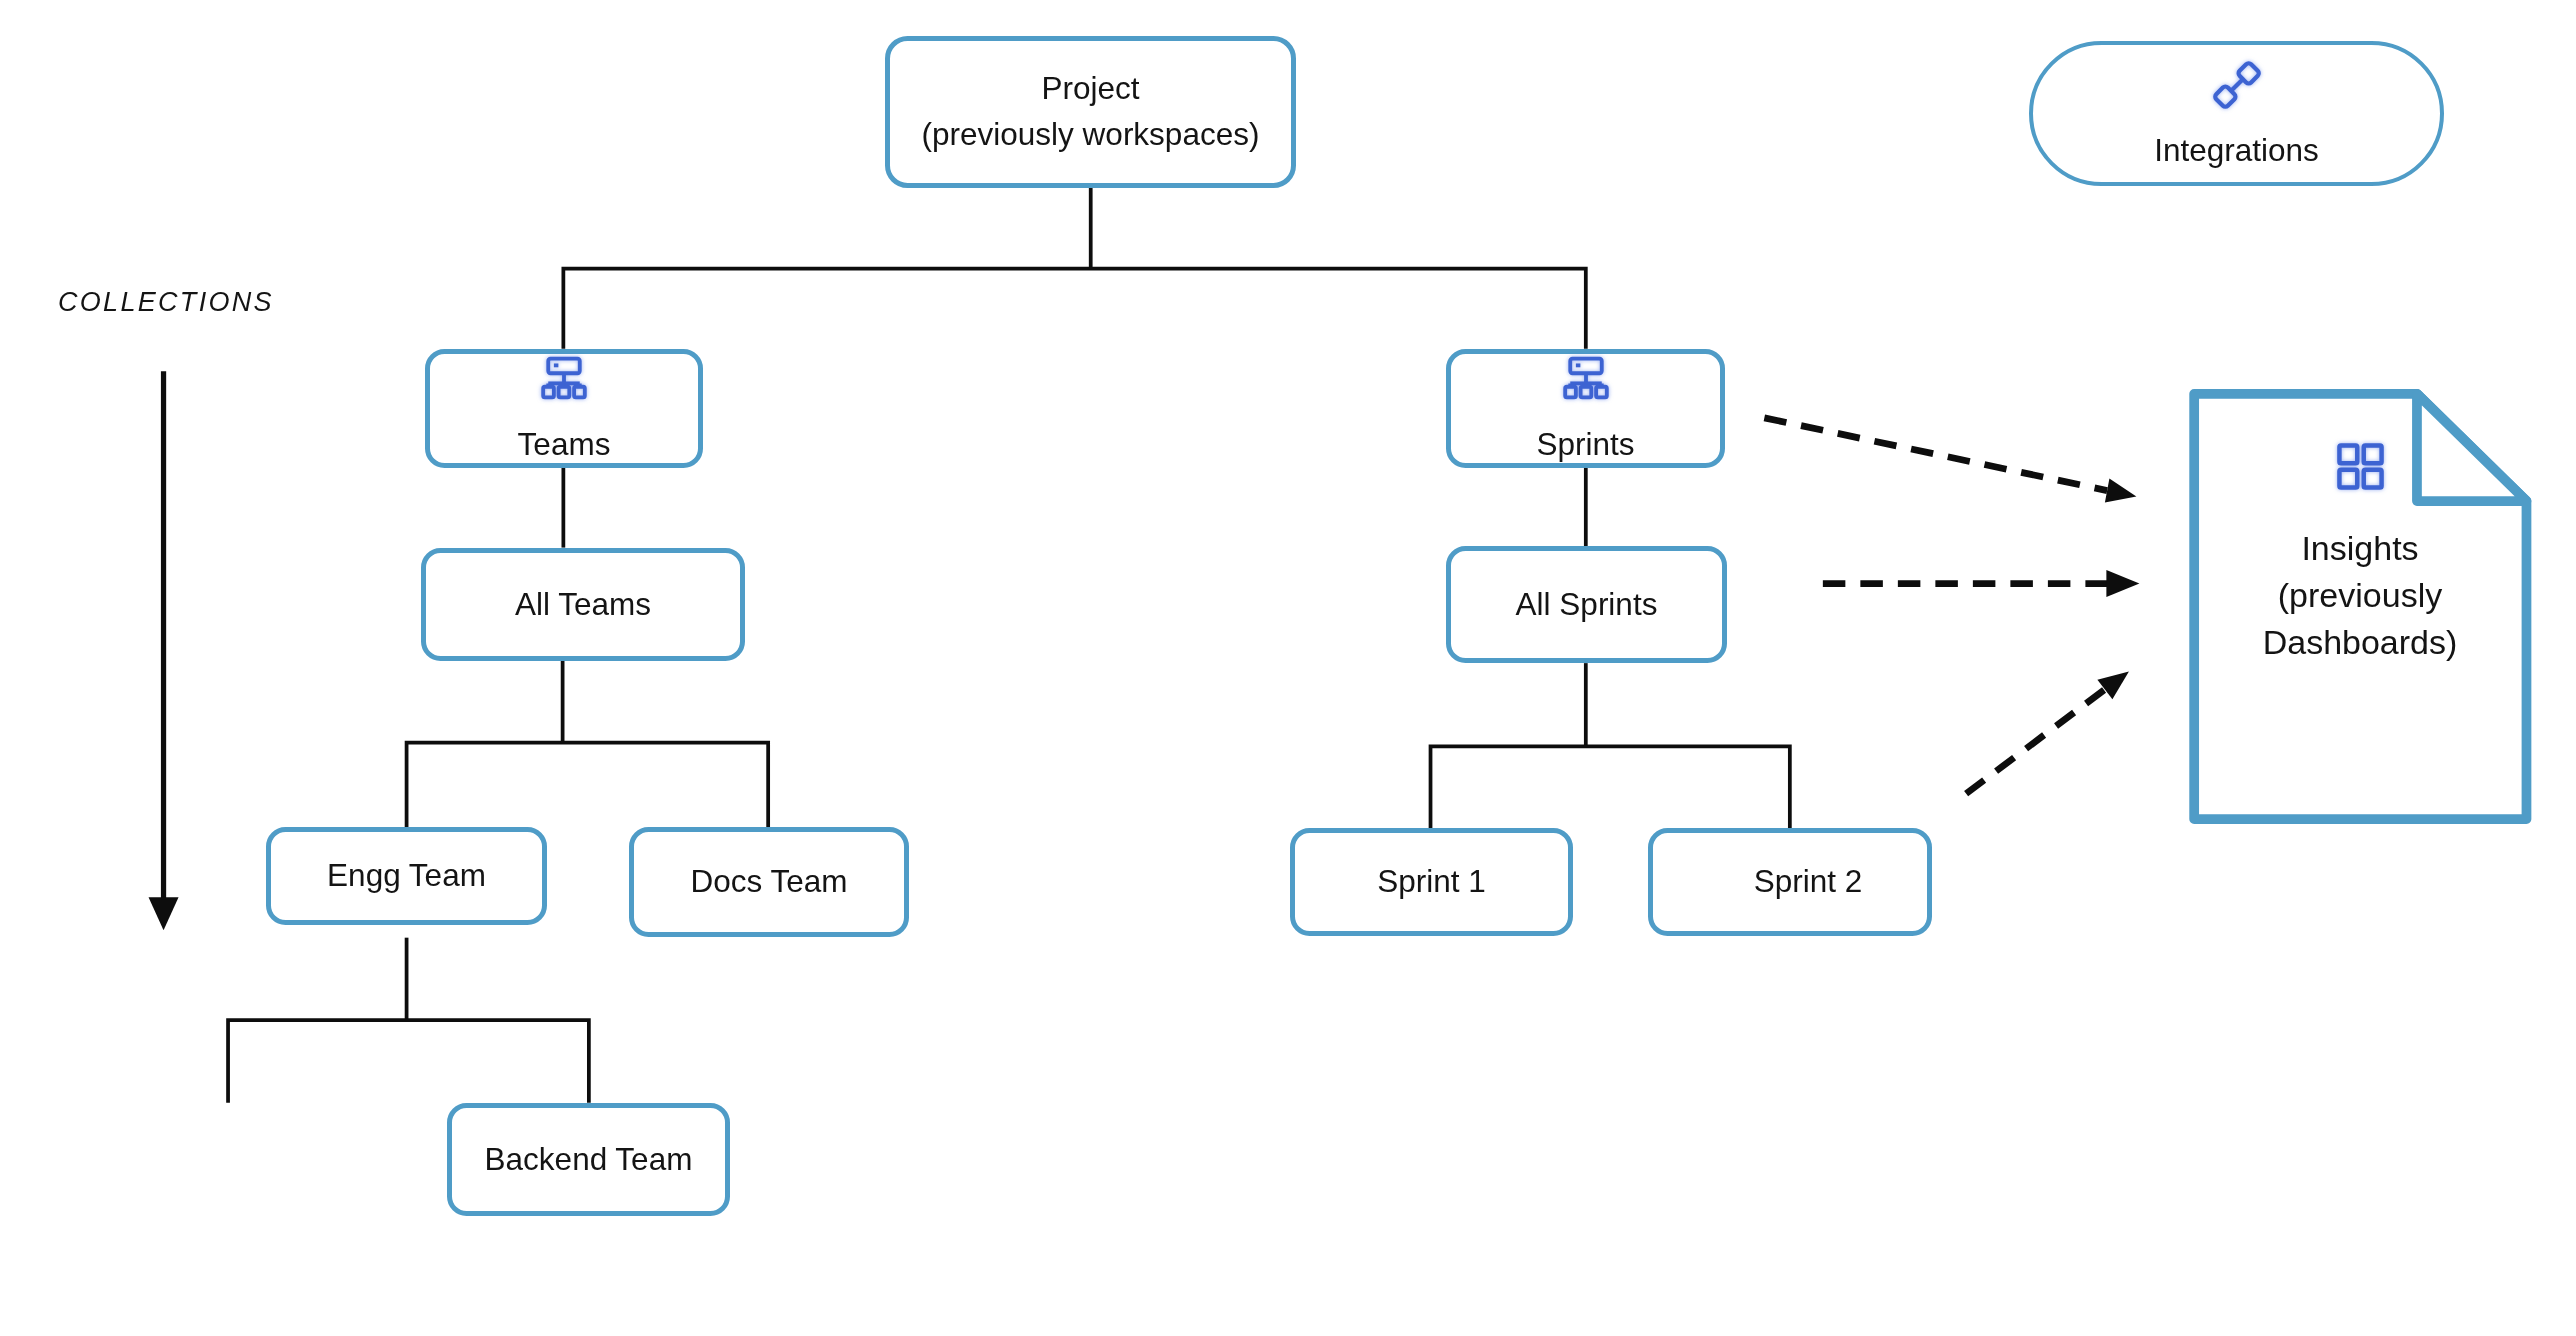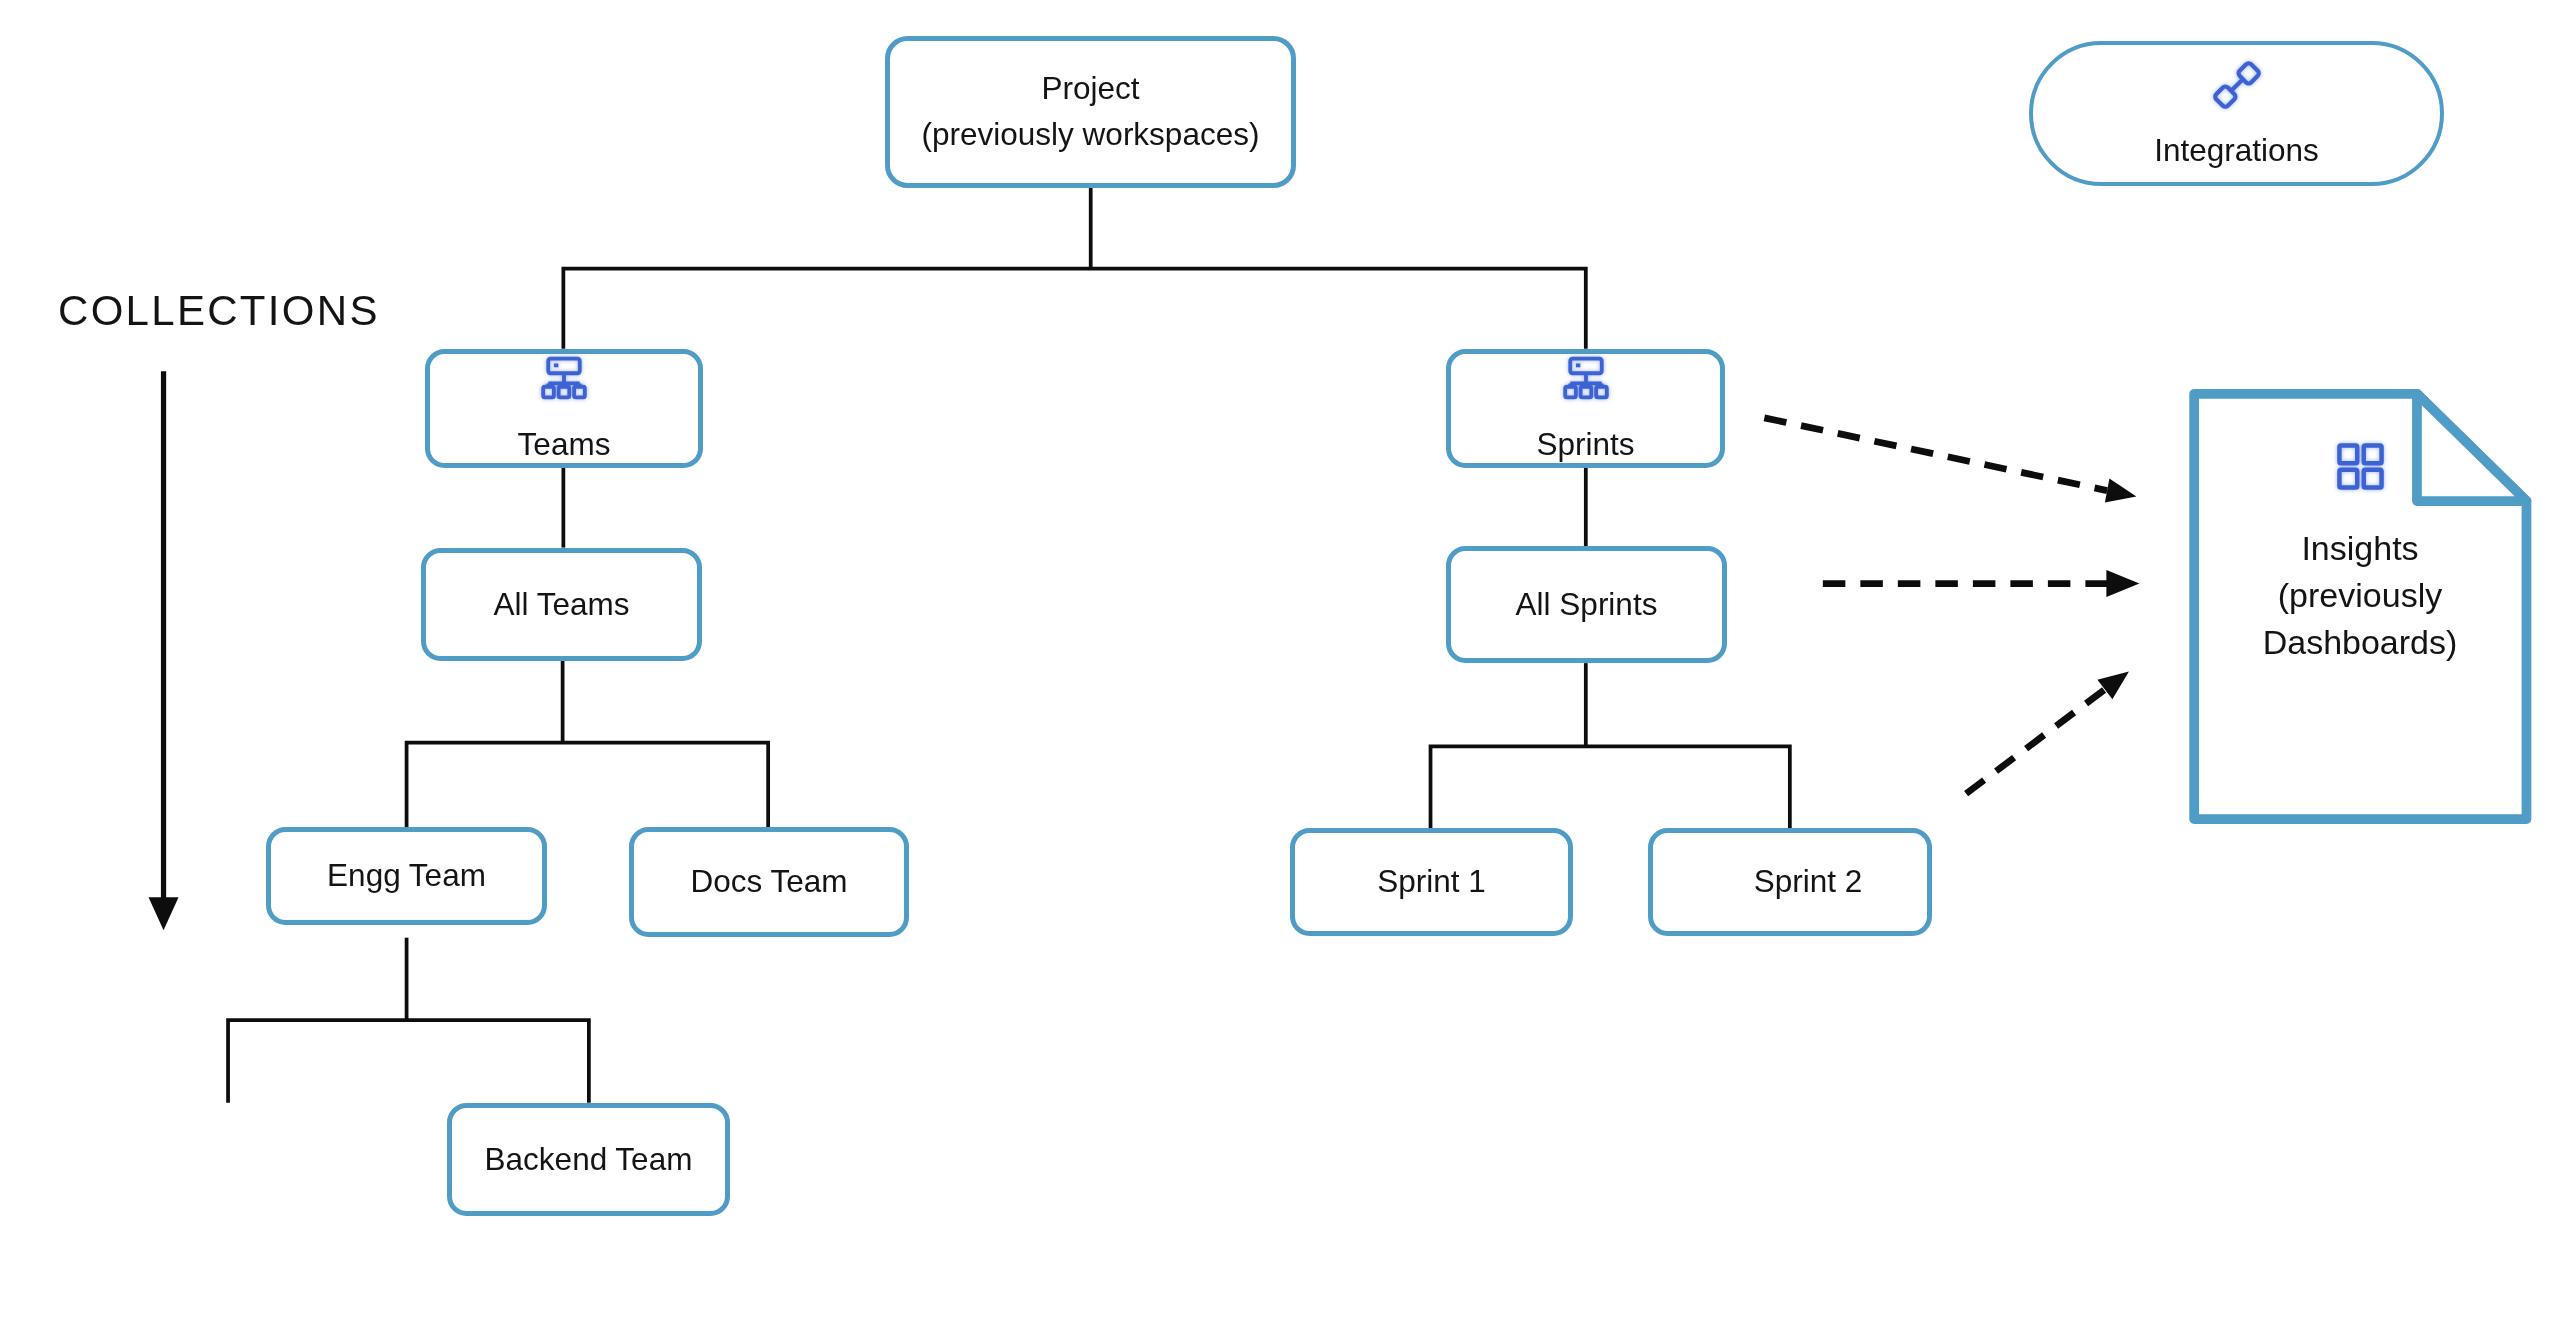--- a/index.html
+++ b/index.html
@@ -28,22 +28,23 @@
     gap:19.5px;
     font-size:31.5px;line-height:1.2;color:var(--text);
     text-align:center;
     flex-direction:column;
   }
   .node .lbl{white-space:nowrap;}
   .node-project{border-radius:22.5px;flex-direction:column;gap:7.5px;}
   .pill{border-radius:73px;border-width:4.5px;}
   .collections-label{
     position:absolute;z-index:2;
-    font-size:42px;letter-spacing:2.3px;color:var(--text);
+    font-size:27px;letter-spacing:2.3px;color:var(--text);
     white-space:nowrap;
+    font-style:italic;
   }
   .node-icon{flex:0 0 auto;filter:drop-shadow(0 0 2.3px rgba(70,110,230,.55));}
   .insights-text{
     position:absolute;z-index:2;
     width:270px;left:2225px;top:525px;
     text-align:center;font-size:34px;line-height:1.38;color:var(--text);
   }
   .insights-icon{
     position:absolute;z-index:2;left:2337px;top:443px;
     filter:drop-shadow(0 0 2.3px rgba(70,110,230,.55));
@@ -118,21 +119,21 @@
         <path d="M10,27 H38"></path>
         <path d="M10,27 V30 M24,27 V30 M38,27 V30"></path>
         <rect x="5.5" y="30" width="9.5" height="9.5" rx="1.5"></rect>
         <rect x="19.2" y="30" width="9.5" height="9.5" rx="1.5"></rect>
         <rect x="33" y="30" width="9.5" height="9.5" rx="1.5"></rect>
       </g>
     </svg>
     <span class="lbl">Teams</span>
   </div>
 
-  <div class="node" style="left:421px;top:548px;width:281px;height:113px;">
+  <div class="node" style="left:421px;top:548px;width:324px;height:113px;">
     <span class="lbl">All Teams</span>
   </div>
 
   <div class="node" style="left:266px;top:827px;width:281px;height:98px;">
     <span class="lbl">Engg Team</span>
   </div>
 
   <div class="node" style="left:629px;top:827px;width:280px;height:110px;text-align:center;">
     <span class="lbl">Docs Team</span>
   </div>

